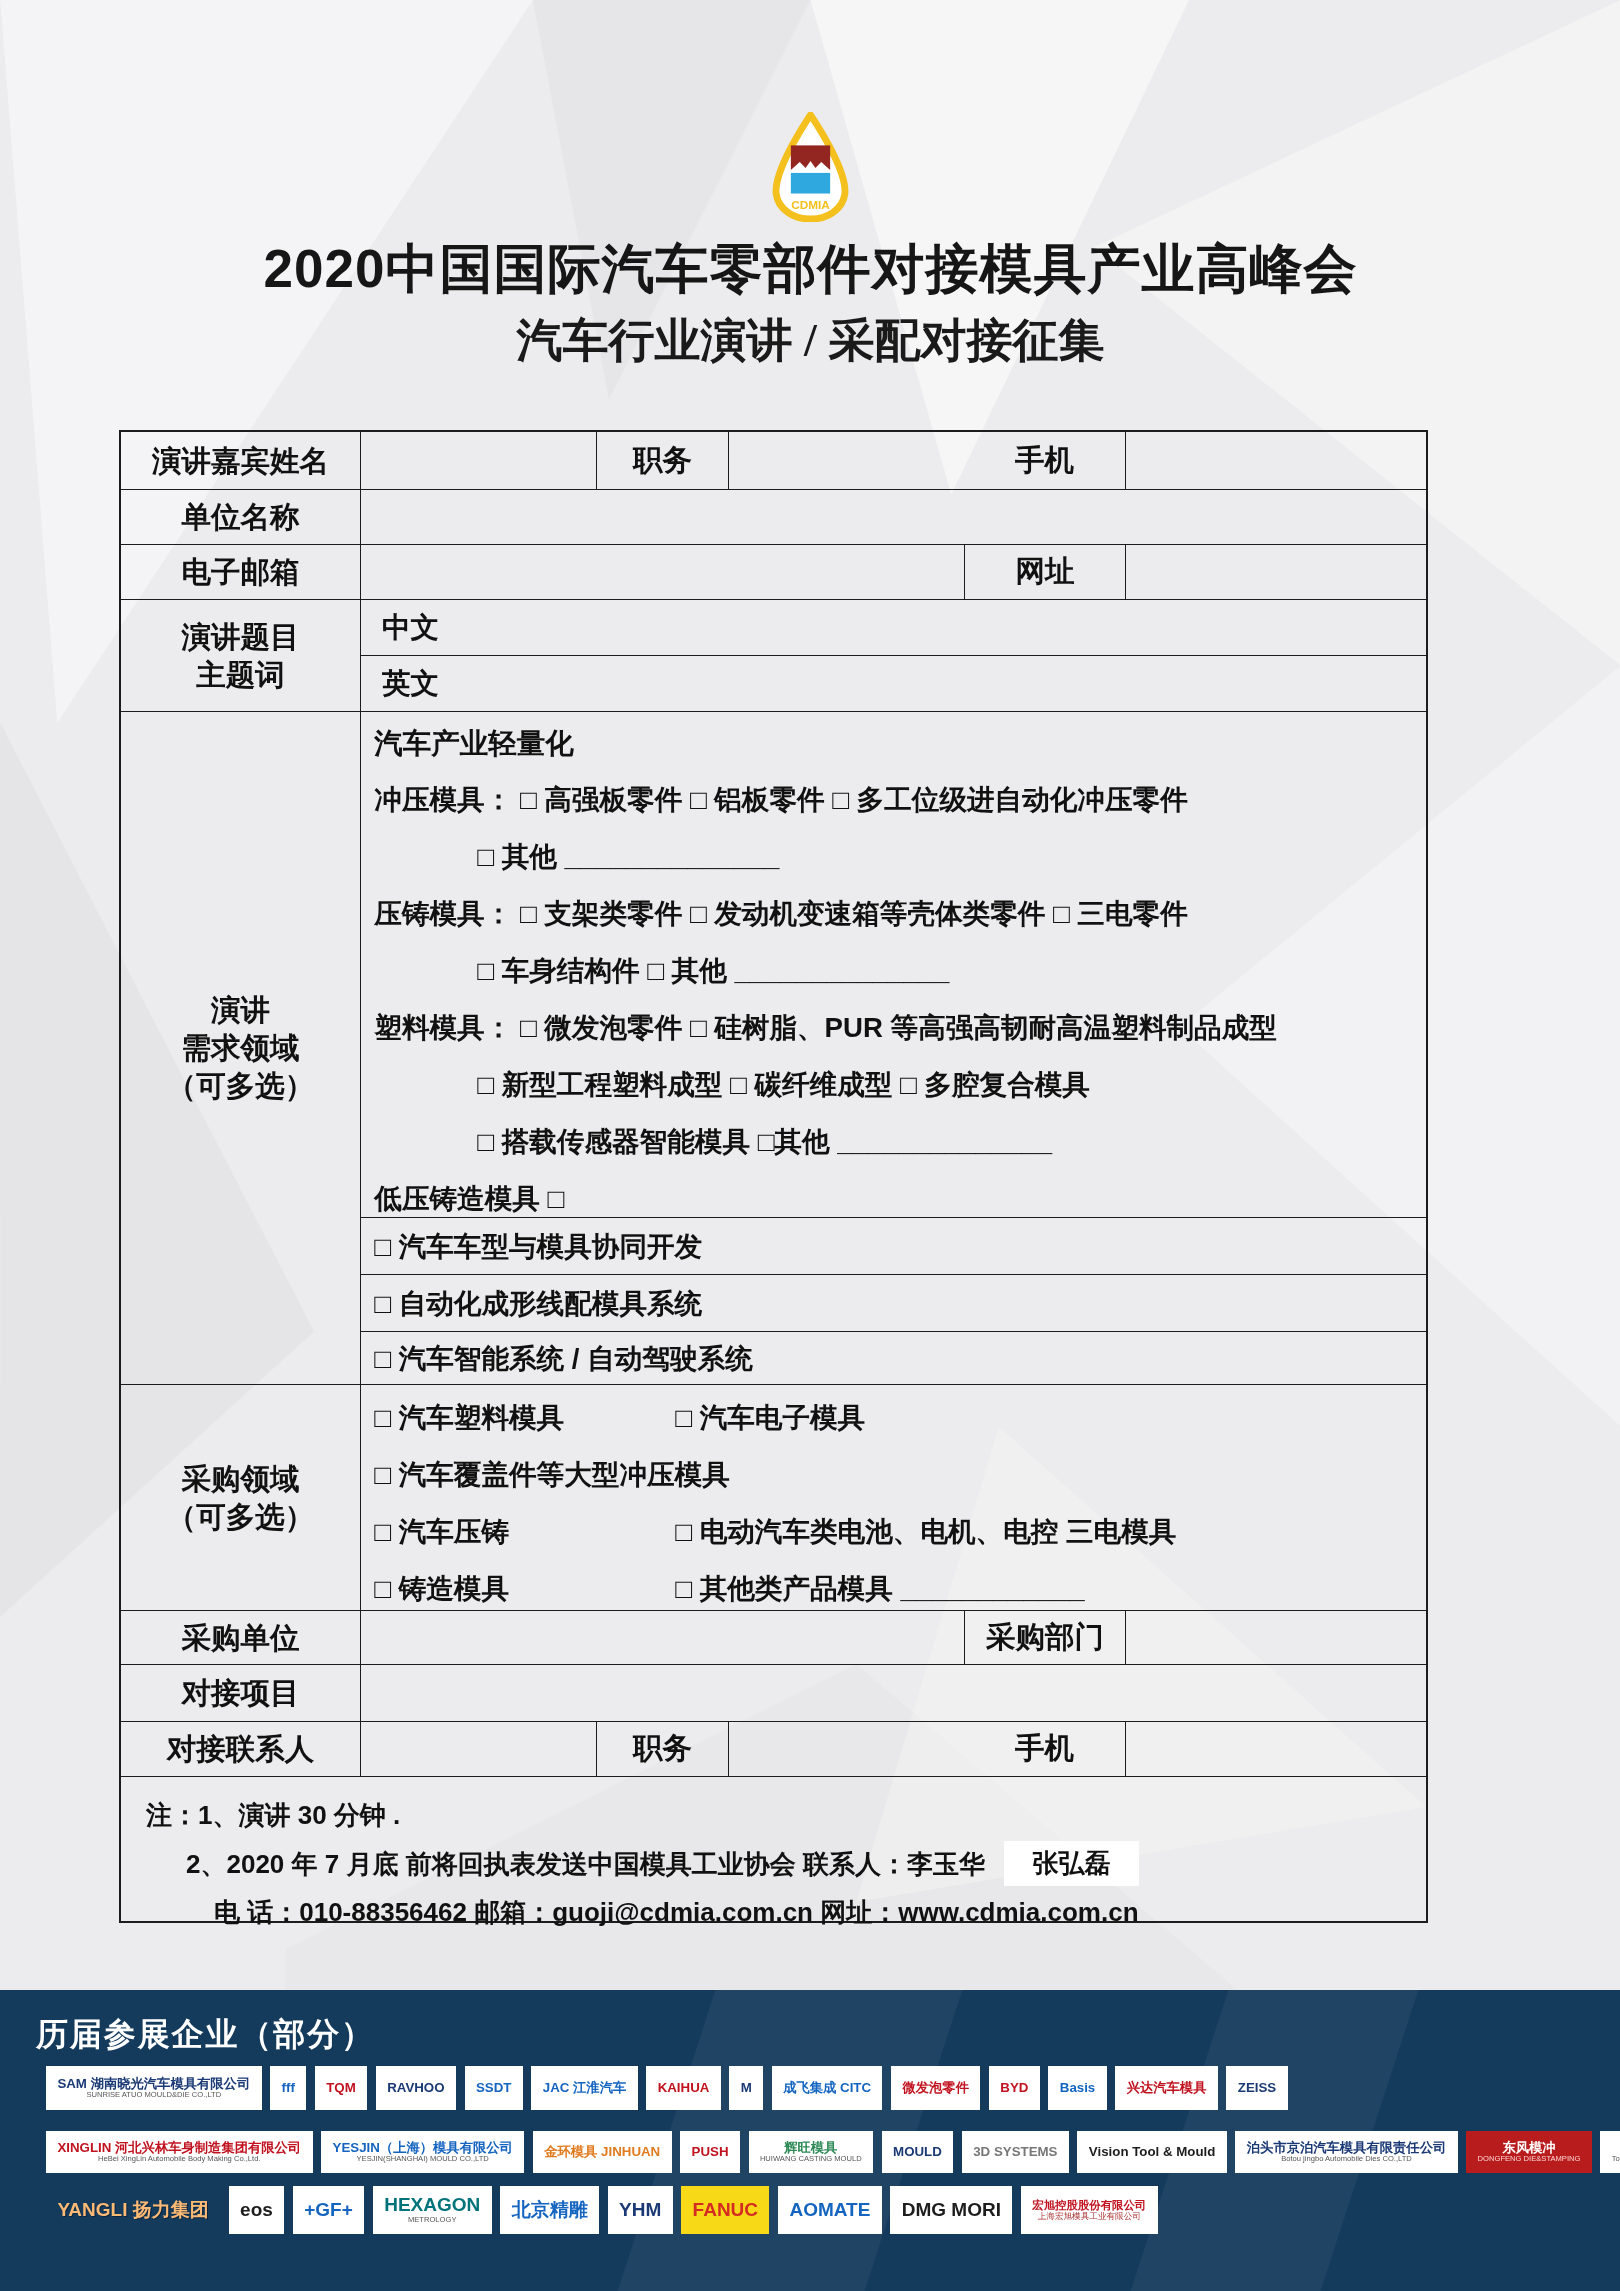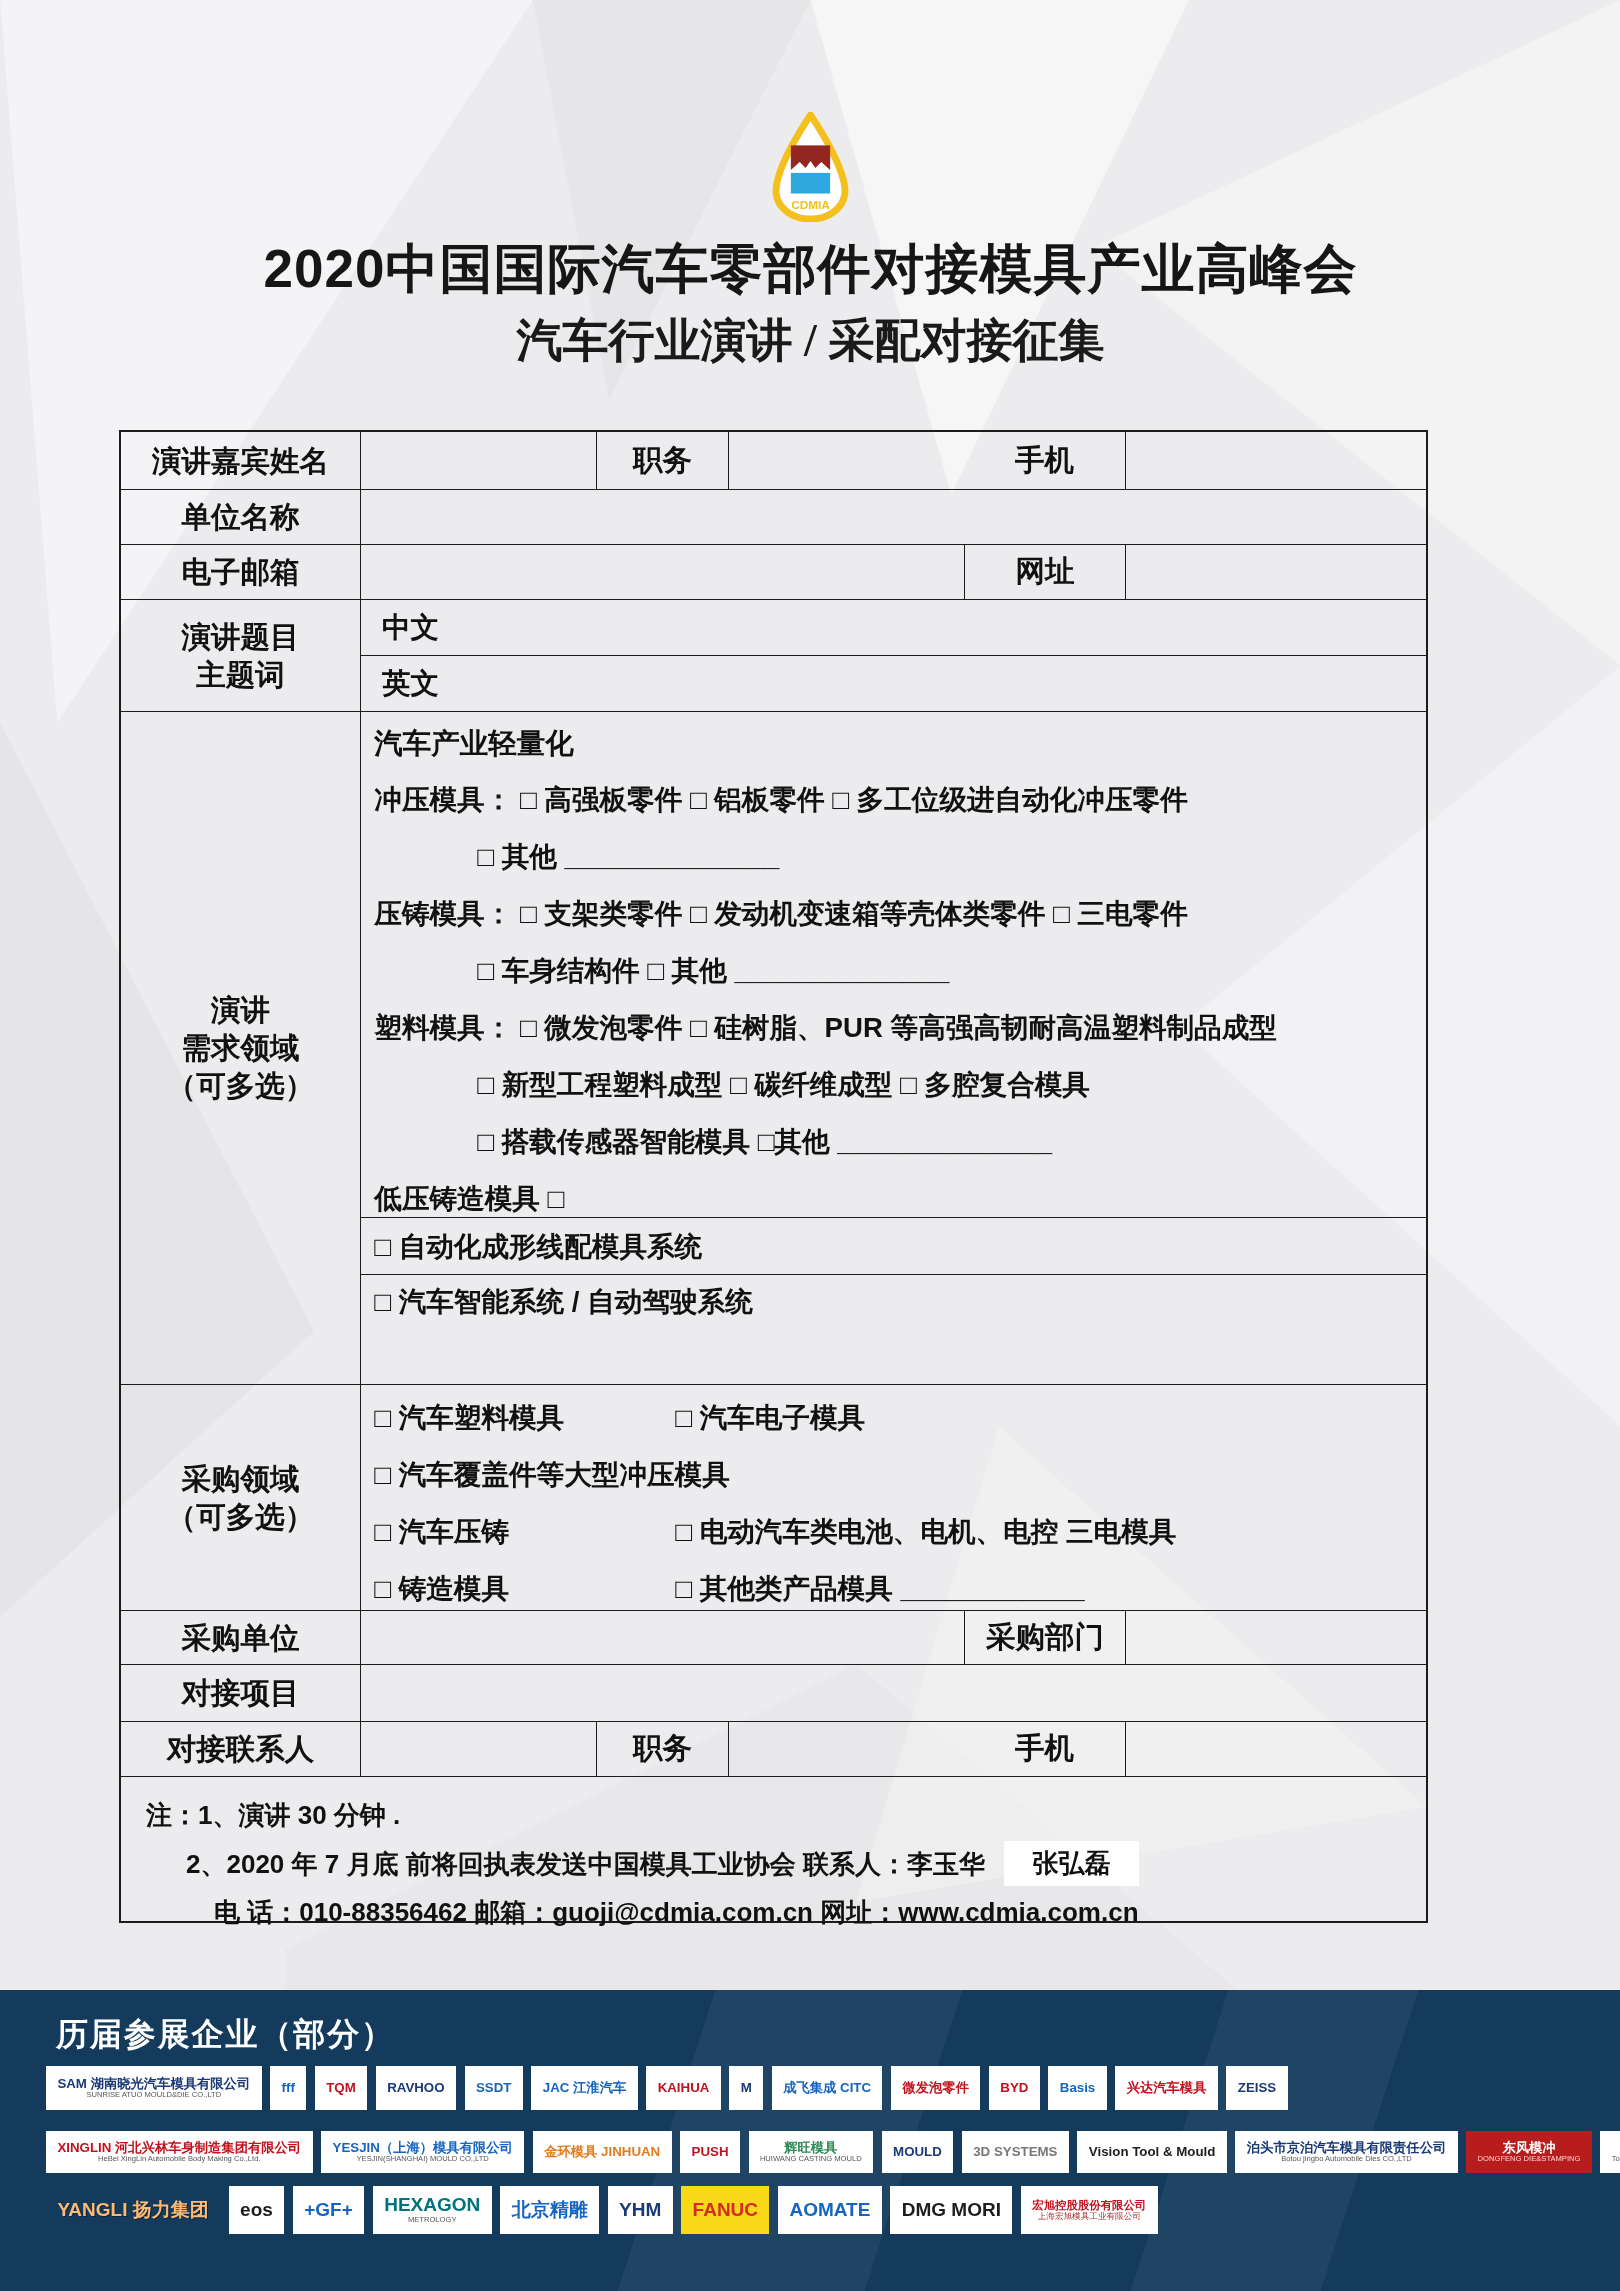--- a/index.html
+++ b/index.html
@@ -36,21 +36,21 @@
   .pline{display:flex;font-size:27.6px;font-weight:bold;line-height:32px;margin-bottom:25px;white-space:nowrap;}
   .pc1{flex:0 0 301px;}
   .r-notes{height:145px;display:block;padding:19px 19px 0 25px;box-sizing:border-box;}
   .noteline{font-size:26px;font-weight:bold;line-height:38px;margin-bottom:6.7px;white-space:nowrap;}
   .noteline.n2{padding-left:40px;}
   .noteline.n3{padding-left:68px;}
   .hl-patch{display:inline-block;background:#ffffff;padding:3.8px 28.5px;margin-left:19px;}
   
   #footer{position:absolute;left:0;top:1990px;width:1621px;height:302px;background:#143a5c;z-index:2;overflow:hidden;}
   .streak{position:absolute;background:rgba(255,255,255,0.05);transform:skewX(-18deg);}
-  #footer-title{position:absolute;left:56px;top:23px;color:#ffffff;font-size:32px;font-weight:bold;letter-spacing:1.9px;}
+  #footer-title{position:absolute;left:36px;top:23px;color:#ffffff;font-size:32px;font-weight:bold;letter-spacing:1.9px;}
   .logo-row{position:absolute;left:46px;right:19px;display:flex;gap:8.6px;align-items:stretch;}
   #logo-row-1{top:76px;height:44px;}
   #logo-row-2{top:141px;height:42px;}
   #logo-row-3{top:196px;height:48px;}
   .logo-box{background:#ffffff;display:flex;flex-direction:column;align-items:center;justify-content:center;padding:1.9px 11.4px;white-space:nowrap;}
   .lt{font-weight:bold;font-size:13.3px;line-height:1.1;}
   .ls{font-size:7.6px;color:#555;line-height:1.1;}
   #logo-row-3 .lt{font-size:19px;}
   #logo-row-3 .c-red .lt{font-size:11.4px;}
   #logo-row-3 .c-red .ls{font-size:8.6px;color:#a33;}
@@ -151,20 +151,23 @@
               <div class="cbline ind">□ 其他 ______________</div>
               <div class="cbline">压铸模具： □ 支架类零件  □ 发动机变速箱等壳体类零件  □ 三电零件</div>
               <div class="cbline ind">□ 车身结构件  □ 其他 ______________</div>
               <div class="cbline">塑料模具： □ 微发泡零件  □ 硅树脂、PUR 等高强高韧耐高温塑料制品成型</div>
               <div class="cbline ind">□ 新型工程塑料成型  □ 碳纤维成型  □ 多腔复合模具</div>
               <div class="cbline ind">□ 搭载传感器智能模具  □其他 ______________</div>
               <div class="cbline">低压铸造模具 □</div>
             </div>
         </div>
         <div class="speech-sub">
+          <span>□ 汽车车型与模具协同开发</span>
+        </div>
+        <div class="speech-sub">
           <span>□ 自动化成形线配模具系统</span>
         </div>
         <div class="speech-sub" style="height:53px;">
           <span>□ 汽车智能系统 / 自动驾驶系统</span>
         </div>
       </div>
     </div>
 
     <div class="trow">
       <div class="tcell lab" style="height:225px;">

